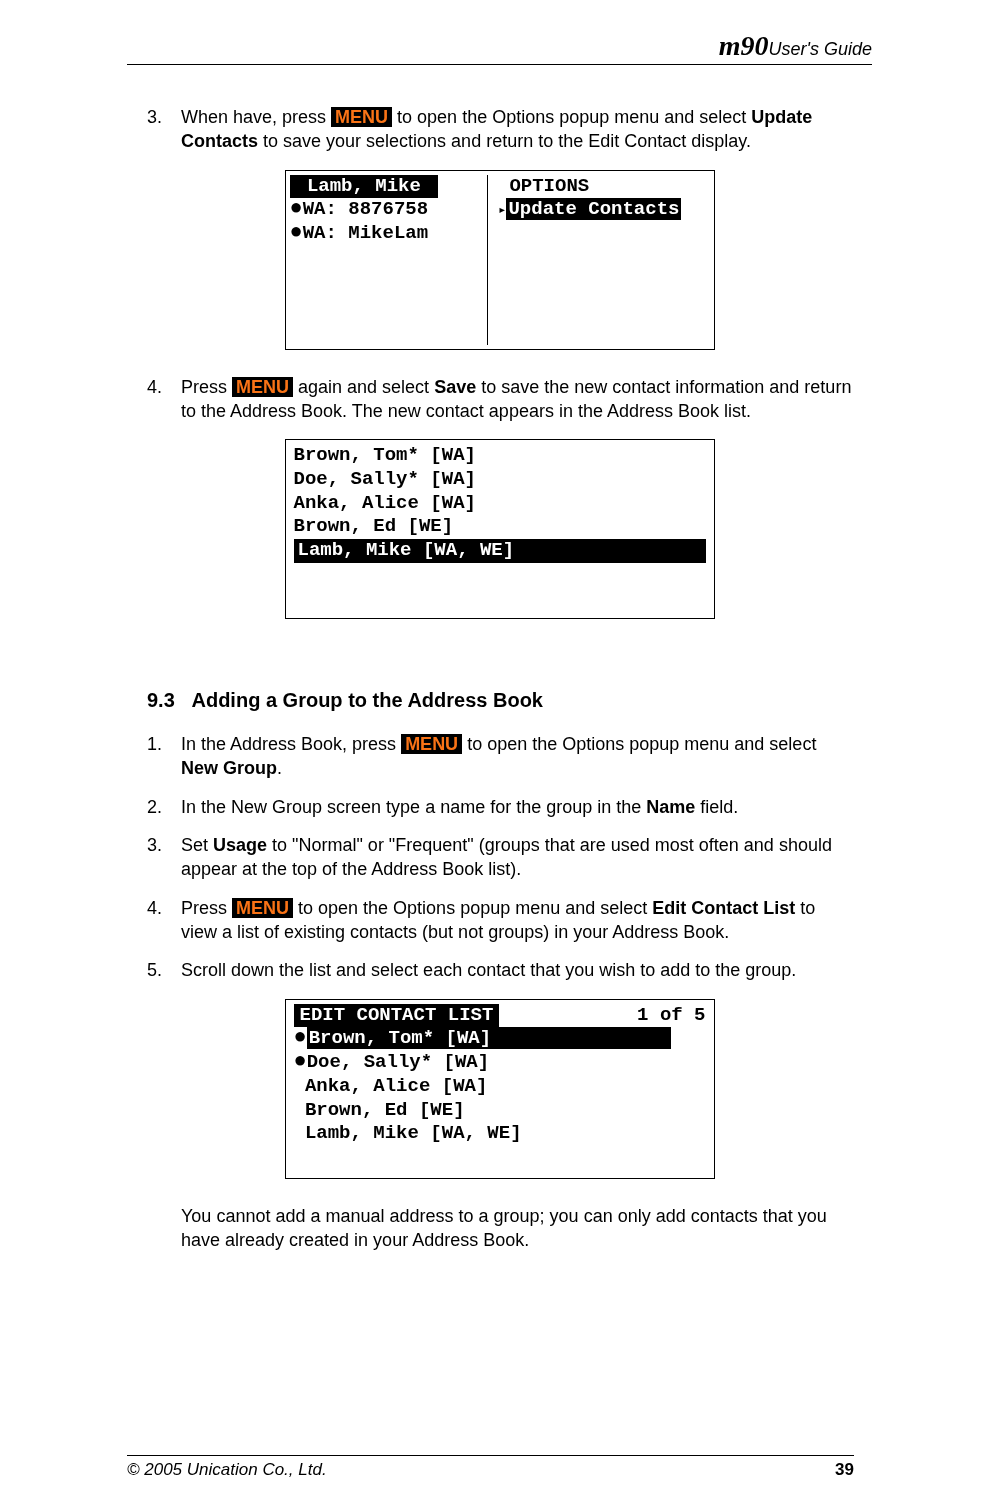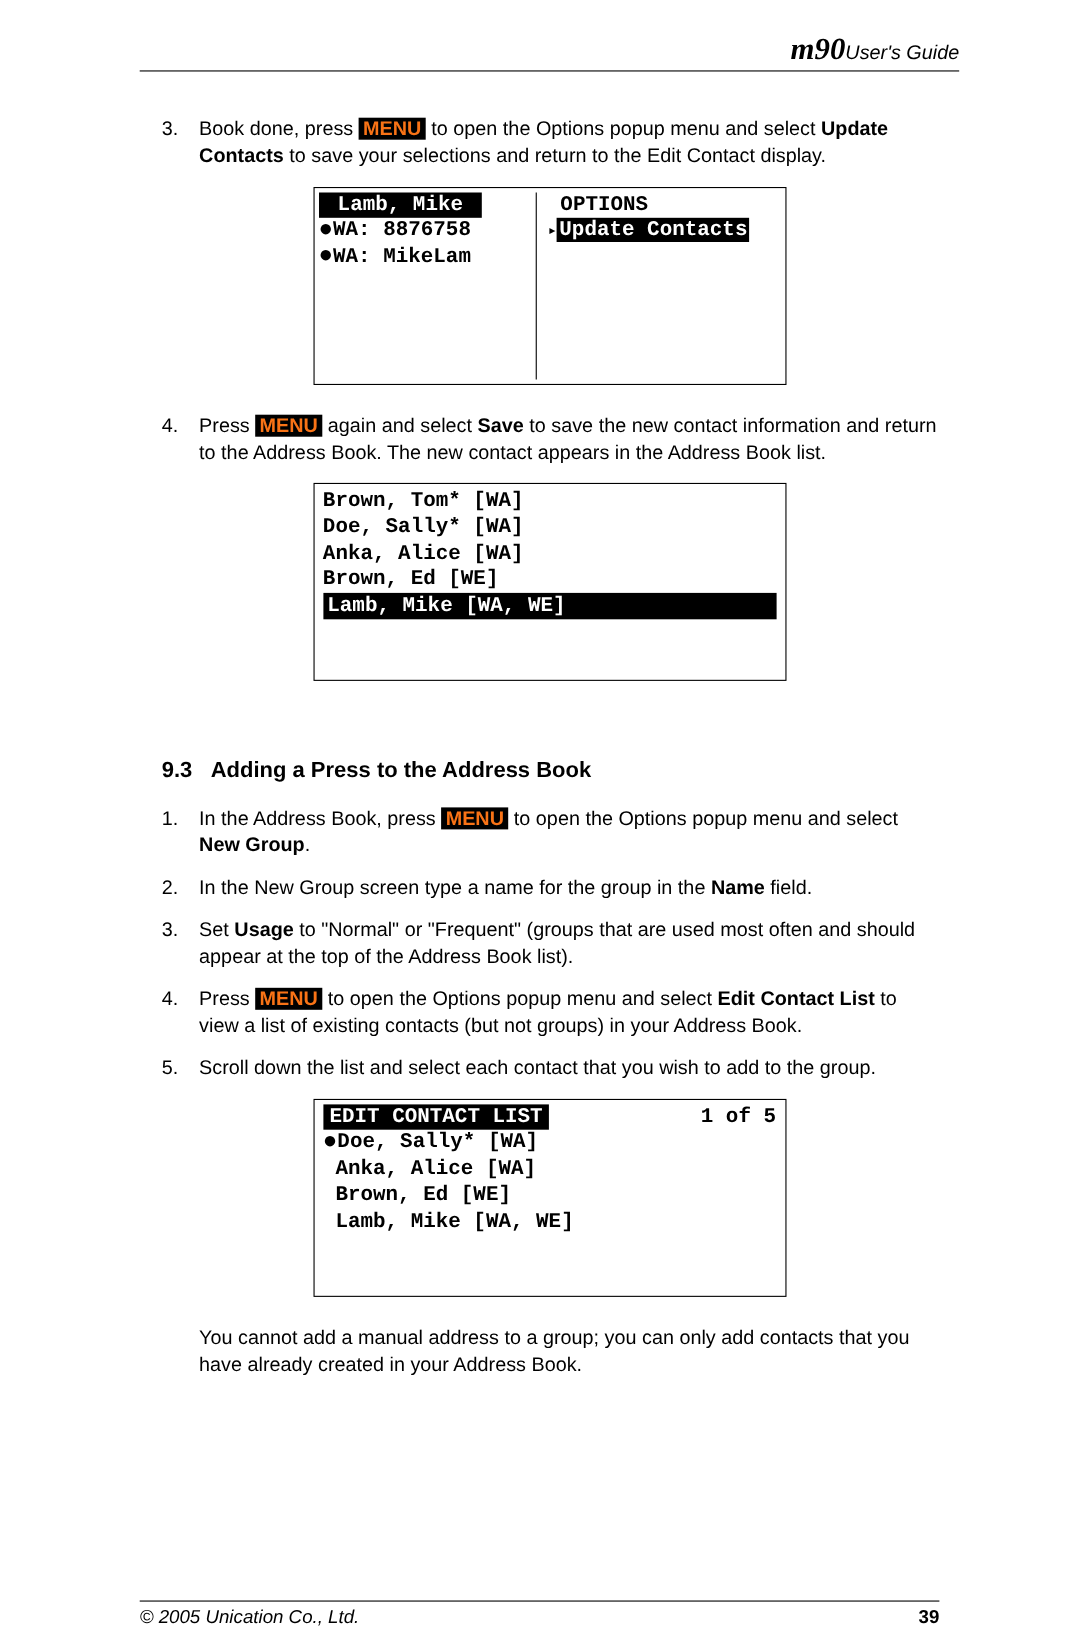--- a/index.html
+++ b/index.html
@@ -153,21 +153,21 @@
   <div class="header">
     <span class="logo">m90</span><span>User's Guide</span>
   </div>
 
   <div class="content">
 
     <ol class="main-list">
       <li>
         <span class="num">3.</span>
         <span class="txt">
-          <span>Book done, press </span><span class="inv">MENU</span><span> to open the Options popup menu and select </span><span class="bold">Update Contacts</span><span> to save your selections and return to the Edit Contact display.</span>
+          <span>When have, press </span><span class="inv">MENU</span><span> to open the Options popup menu and select </span><span class="bold">Update Contacts</span><span> to save your selections and return to the Edit Contact display.</span>
         </span>
       </li>
     </ol>
 
     <div class="screen">
       <div class="screen-split">
         <div class="screen-left">
           <div class="scr-row"><span class="scr-inv-title"> Lamb, Mike </span></div>
           <div class="scr-row"><span class="bullet">●</span><span>WA: 8876758</span></div>
           <div class="scr-row"><span class="bullet">●</span><span>WA: MikeLam</span></div>
@@ -190,21 +190,21 @@
 
     <div class="screen screen-addr">
       <div class="scr-row">Brown, Tom* [WA]</div>
       <div class="scr-row">Doe, Sally* [WA]</div>
       <div class="scr-row">Anka, Alice [WA]</div>
       <div class="scr-row">Brown, Ed [WE]</div>
       <span class="scr-inv-row">Lamb, Mike [WA, WE]</span>
     </div>
 
     <div class="section-title">
-      <span>9.3</span>&nbsp;&nbsp;&nbsp;<span>Adding a Press to the Address Book</span>
+      <span>9.3</span>&nbsp;&nbsp;&nbsp;<span>Adding a Group to the Address Book</span>
     </div>
 
     <ol class="main-list">
       <li>
         <span class="num">1.</span>
         <span class="txt">
           <span>In the Address Book, press </span><span class="inv">MENU</span><span> to open the Options popup menu and select </span><span class="bold">New Group</span><span>.</span>
         </span>
       </li>
       <li>
@@ -229,20 +229,21 @@
         <span class="num">5.</span>
         <span class="txt">Scroll down the list and select each contact that you wish to add to the group.</span>
       </li>
     </ol>
 
     <div class="screen screen-addr">
       <div class="scr-header-row">
         <span class="scr-inv-title"> EDIT CONTACT LIST </span>
         <span>1 of 5</span>
       </div>
+      <div class="scr-row"><span class="bullet">●</span><span class="scr-inv-inline" style="padding-right:180px;">Brown, Tom* [WA]</span></div>
       <div class="scr-row"><span class="bullet">●</span><span>Doe, Sally* [WA]</span></div>
       <div class="scr-row"> Anka, Alice [WA]</div>
       <div class="scr-row"> Brown, Ed [WE]</div>
       <div class="scr-row"> Lamb, Mike [WA, WE]</div>
     </div>
 
     <div class="note">You cannot add a manual address to a group; you can only add contacts that you have already created in your Address Book.</div>
 
   </div>
 

